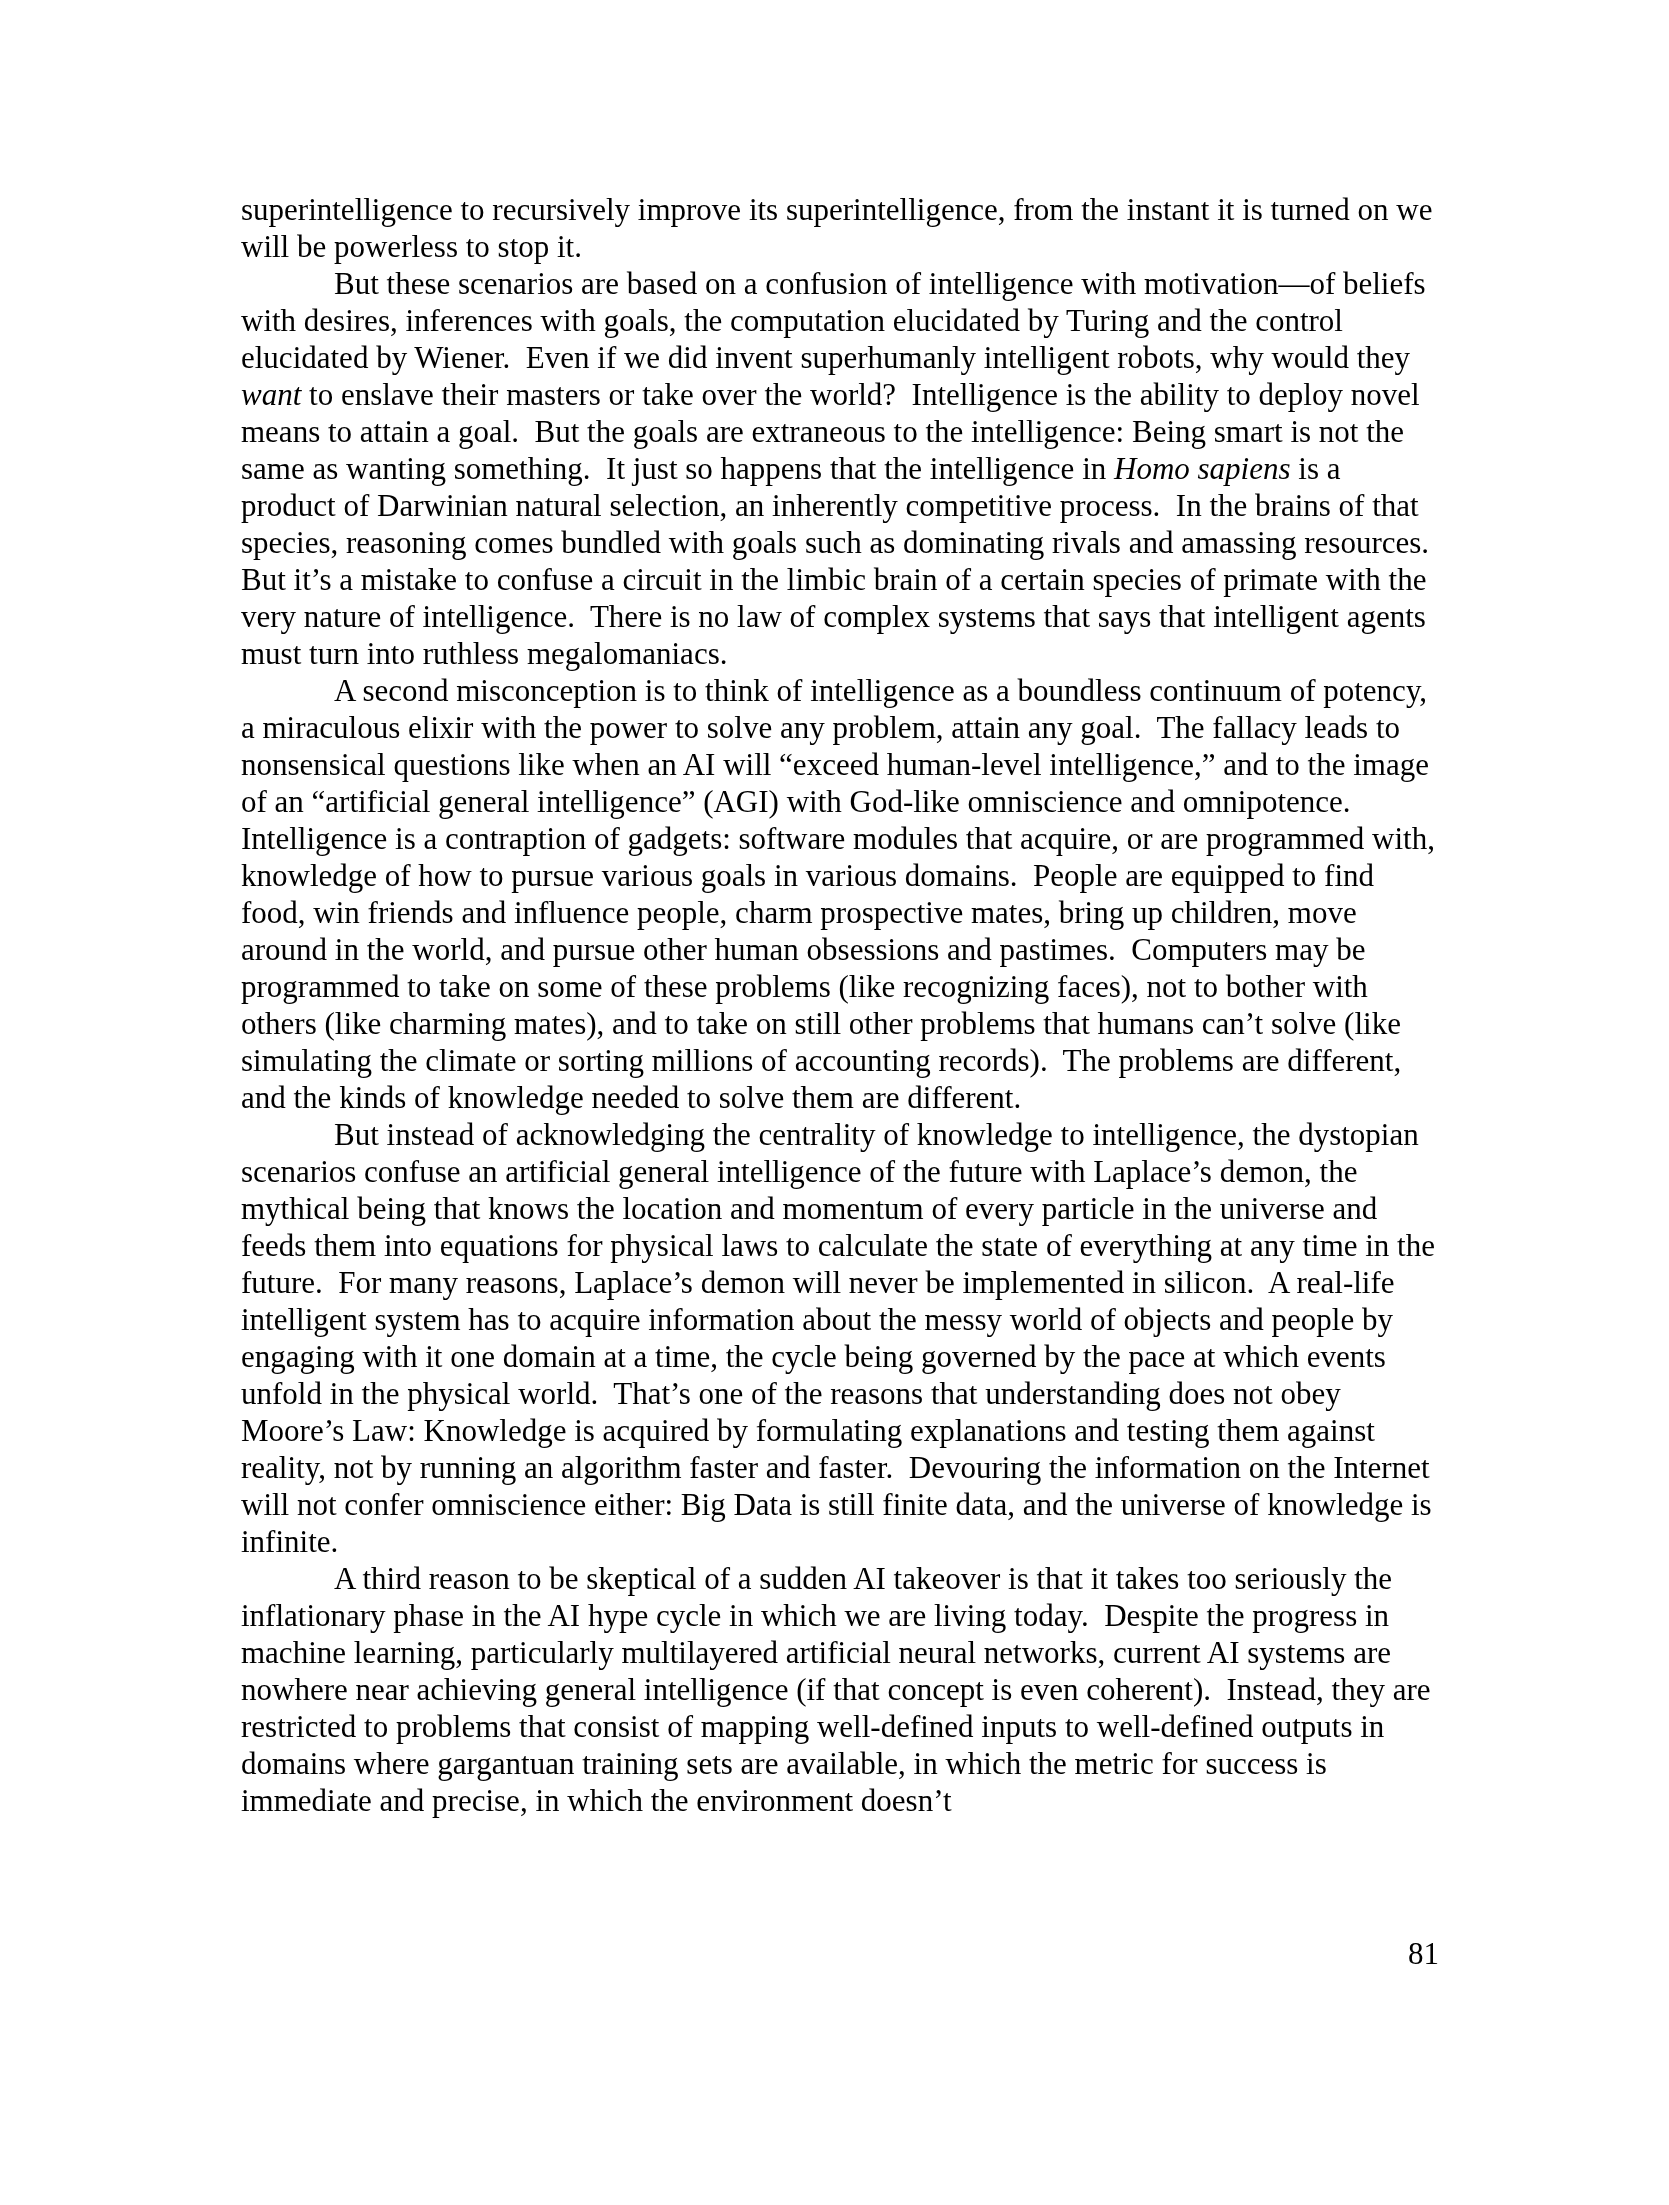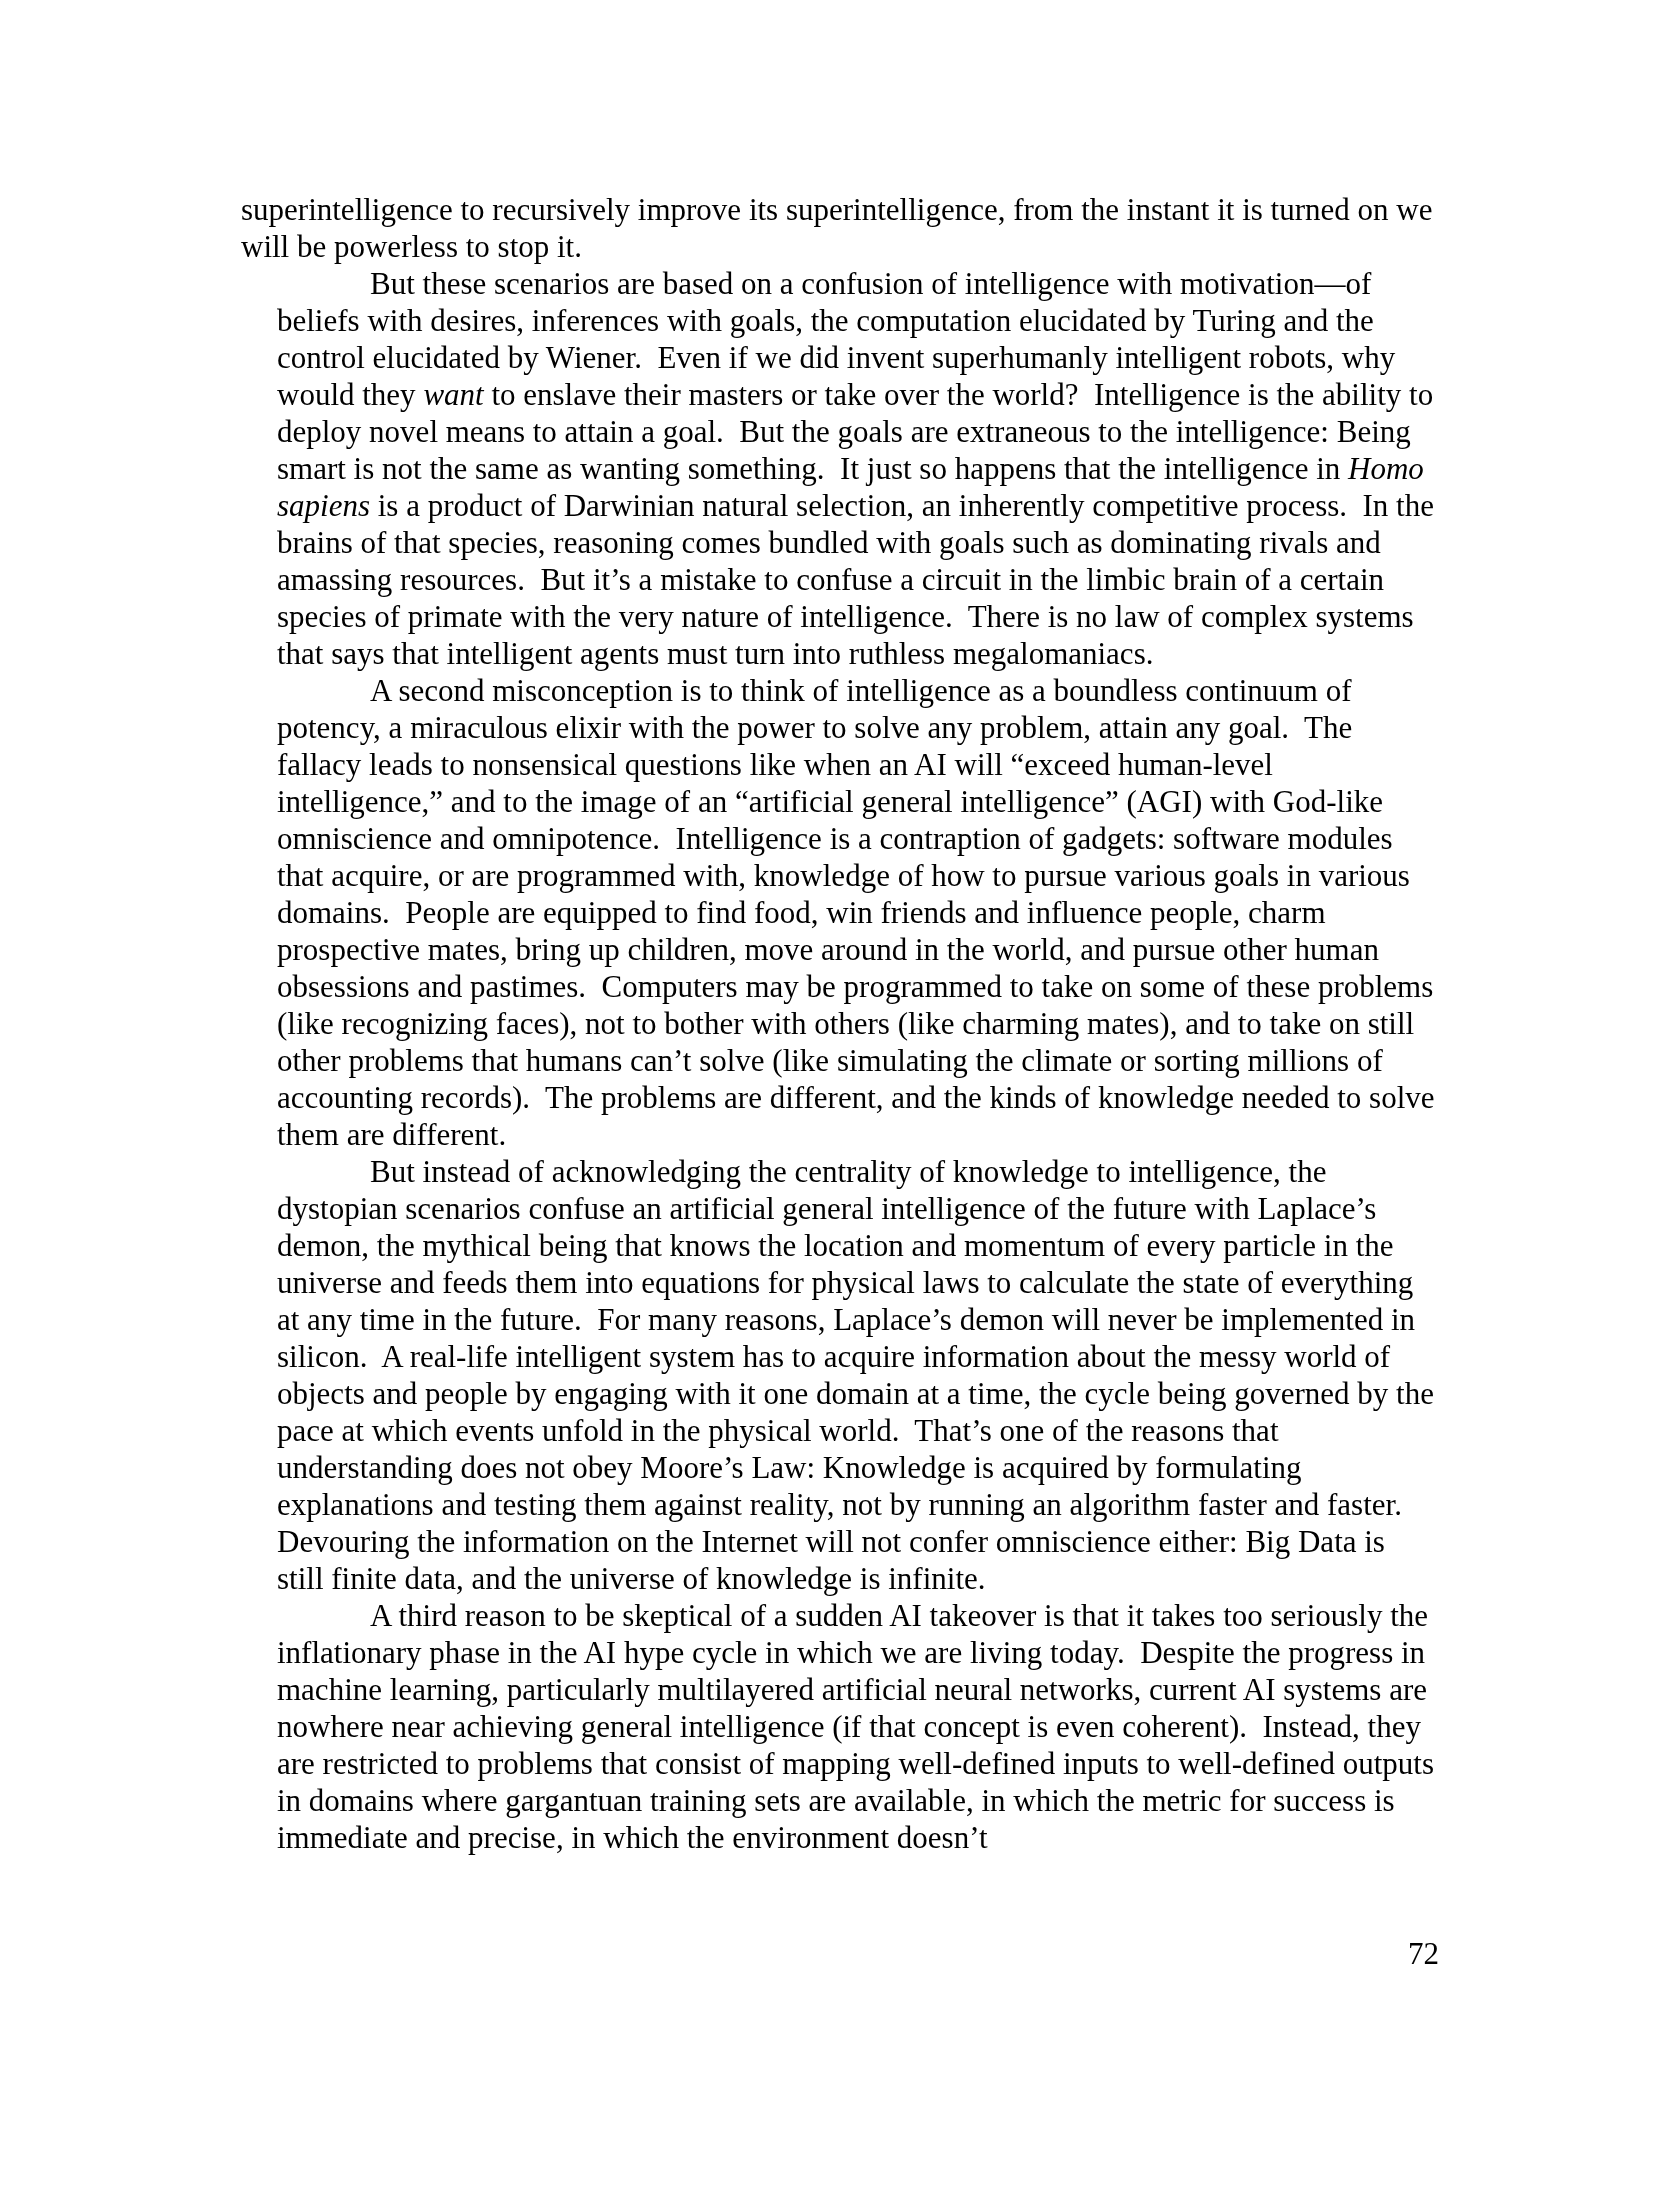--- a/index.html
+++ b/index.html
@@ -26,21 +26,20 @@
     color: #000000;
     text-align: left;
   }
   .doc-body p {
     margin: 0;
     padding: 0;
     white-space: pre-wrap;
   }
   .doc-body p.indent {
     text-indent: 93px;
-    margin-left: 36px;
   }
   .doc-body .italic {
     font-style: italic;
   }
   .page-number {
     position: absolute;
     top: 1936px;
     right: 230px;
     font-family: "Liberation Serif", serif;
     font-size: 31px;
@@ -61,17 +60,17 @@
 <div class="page">
 
   <div class="doc-body">
       <p><span>superintelligence to recursively improve its superintelligence, from the instant it is turned on we will be powerless to stop it.</span></p>
       <p class="indent"><span>But these scenarios are based on a confusion of intelligence with motivation—of beliefs with desires, inferences with goals, the computation elucidated by Turing and the control elucidated by Wiener.  Even if we did invent superhumanly intelligent robots, why would they </span><span class="italic">want</span><span> to enslave their masters or take over the world?  Intelligence is the ability to deploy novel means to attain a goal.  But the goals are extraneous to the intelligence: Being smart is not the same as wanting something.  It just so happens that the intelligence in </span><span class="italic">Homo sapiens</span><span> is a product of Darwinian natural selection, an inherently competitive process.  In the brains of that species, reasoning comes bundled with goals such as dominating rivals and amassing resources.  But it’s a mistake to confuse a circuit in the limbic brain of a certain species of primate with the very nature of intelligence.  There is no law of complex systems that says that intelligent agents must turn into ruthless megalomaniacs.</span></p>
       <p class="indent"><span>A second misconception is to think of intelligence as a boundless continuum of potency, a miraculous elixir with the power to solve any problem, attain any goal.  The fallacy leads to nonsensical questions like when an AI will “exceed human-level intelligence,” and to the image of an “artificial general intelligence” (AGI) with God-like omniscience and omnipotence.  Intelligence is a contraption of gadgets: software modules that acquire, or are programmed with, knowledge of how to pursue various goals in various domains.  People are equipped to find food, win friends and influence people, charm prospective mates, bring up children, move around in the world, and pursue other human obsessions and pastimes.  Computers may be programmed to take on some of these problems (like recognizing faces), not to bother with others (like charming mates), and to take on still other problems that humans can’t solve (like simulating the climate or sorting millions of accounting records).  The problems are different, and the kinds of knowledge needed to solve them are different.</span></p>
       <p class="indent"><span>But instead of acknowledging the centrality of knowledge to intelligence, the dystopian scenarios confuse an artificial general intelligence of the future with Laplace’s demon, the mythical being that knows the location and momentum of every particle in the universe and feeds them into equations for physical laws to calculate the state of everything at any time in the future.  For many reasons, Laplace’s demon will never be implemented in silicon.  A real-life intelligent system has to acquire information about the messy world of objects and people by engaging with it one domain at a time, the cycle being governed by the pace at which events unfold in the physical world.  That’s one of the reasons that understanding does not obey Moore’s Law: Knowledge is acquired by formulating explanations and testing them against reality, not by running an algorithm faster and faster.  Devouring the information on the Internet will not confer omniscience either: Big Data is still finite data, and the universe of knowledge is infinite.</span></p>
       <p class="indent"><span>A third reason to be skeptical of a sudden AI takeover is that it takes too seriously the inflationary phase in the AI hype cycle in which we are living today.  Despite the progress in machine learning, particularly multilayered artificial neural networks, current AI systems are nowhere near achieving general intelligence (if that concept is even coherent).  Instead, they are restricted to problems that consist of mapping well-defined inputs to well-defined outputs in domains where gargantuan training sets are available, in which the metric for success is immediate and precise, in which the environment doesn’t</span></p>
     </div>
 
-  <div class="page-number">72</div>
+  <div class="page-number">81</div>
 
 
 </div>
 
 
 </body></html>

